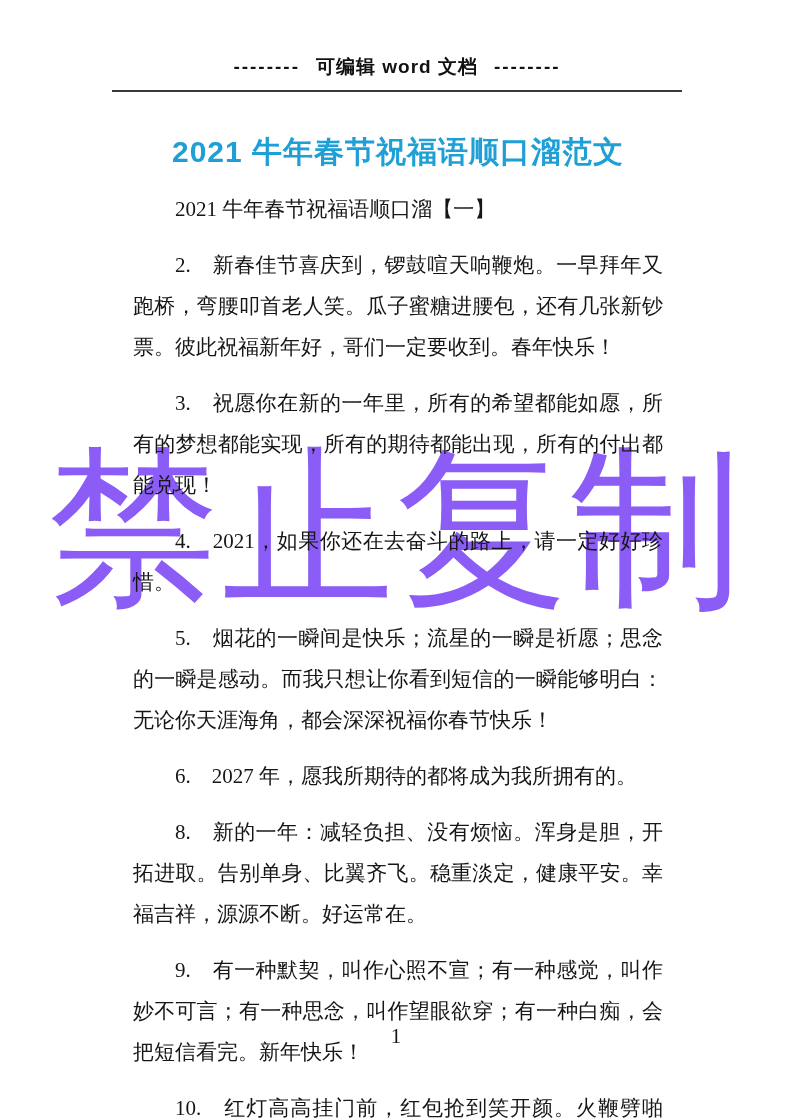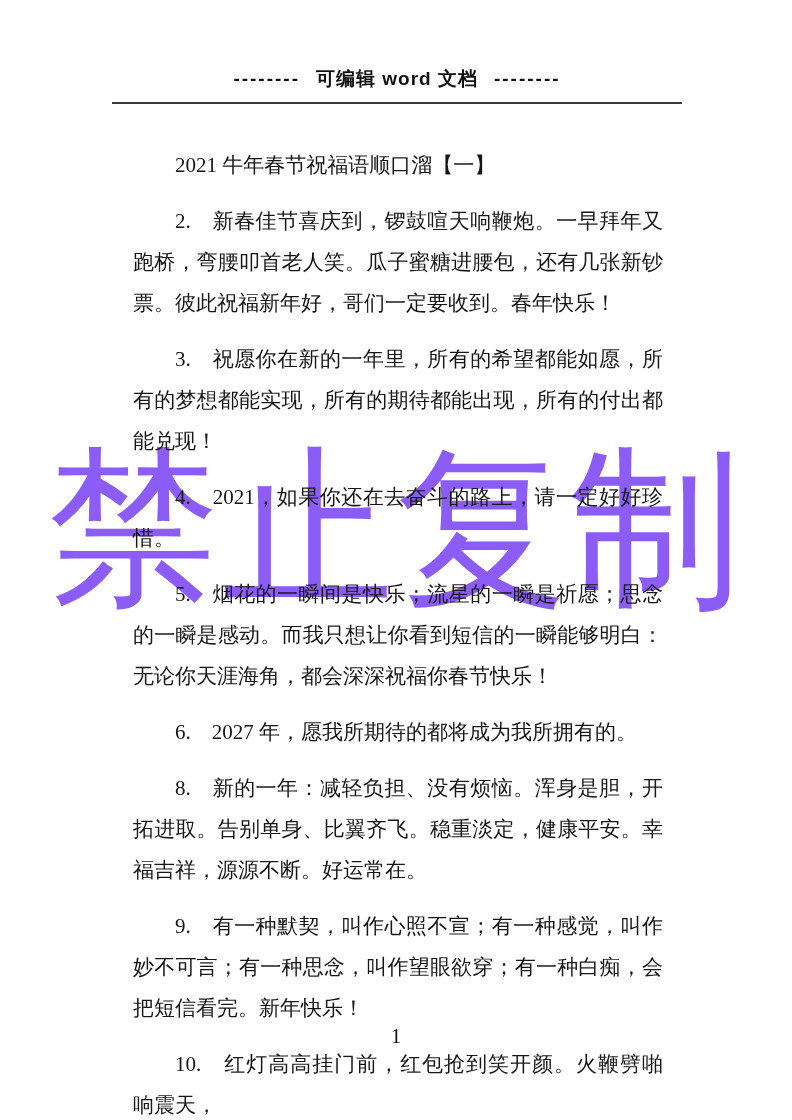--- a/index.html
+++ b/index.html
@@ -7,21 +7,21 @@
   .page {
     position: relative;
     width: 792px; height: 1120px;
     background: #ffffff;
     overflow: hidden;
     color: #161616;
     font-family: "Liberation Serif", serif;
   }
   .header {
     position: absolute;
-    left: 112px; top: 66px; width: 570px;
+    left: 112px; top: 54px; width: 570px;
     text-align: center;
     font-family: "Liberation Sans", sans-serif;
     font-weight: bold;
     font-size: 19px;
     color: #111111;
     border-bottom: 2px solid #3a3a3a;
     padding-bottom: 10px;
     z-index: 3;
     white-space: nowrap;
   }
@@ -77,20 +77,21 @@
 
 <div class="page">
 
   <div class="header">
     <span class="dashes">--------</span><span class="header-label">可编辑 word 文档</span><span class="dashes">--------</span>
   </div>
 
   <div class="watermark" style="color: #8b5cf6;">禁止复制</div>
 
   <div class="body-text">
+    <h1 class="doc-title" style="color: rgb(30, 159, 214);">2021 牛年春节祝福语顺口溜范文</h1>
     <p>2021 牛年春节祝福语顺口溜【一】</p>
     <p>2.　新春佳节喜庆到，锣鼓喧天响鞭炮。一早拜年又跑桥，弯腰叩首老人笑。瓜子蜜糖进腰包，还有几张新钞票。彼此祝福新年好，哥们一定要收到。春年快乐！</p>
     <p>3.　祝愿你在新的一年里，所有的希望都能如愿，所有的梦想都能实现，所有的期待都能出现，所有的付出都能兑现！</p>
     <p>4.　2021，如果你还在去奋斗的路上，请一定好好珍惜。</p>
     <p>5.　烟花的一瞬间是快乐；流星的一瞬是祈愿；思念的一瞬是感动。而我只想让你看到短信的一瞬能够明白：无论你天涯海角，都会深深祝福你春节快乐！</p>
     <p>6.　2027 年，愿我所期待的都将成为我所拥有的。</p>
     <p>8.　新的一年：减轻负担、没有烦恼。浑身是胆，开拓进取。告别单身、比翼齐飞。稳重淡定，健康平安。幸福吉祥，源源不断。好运常在。</p>
     <p>9.　有一种默契，叫作心照不宣；有一种感觉，叫作妙不可言；有一种思念，叫作望眼欲穿；有一种白痴，会把短信看完。新年快乐！</p>
     <p>10.　红灯高高挂门前，红包抢到笑开颜。火鞭劈啪响震天，</p>
   </div>

